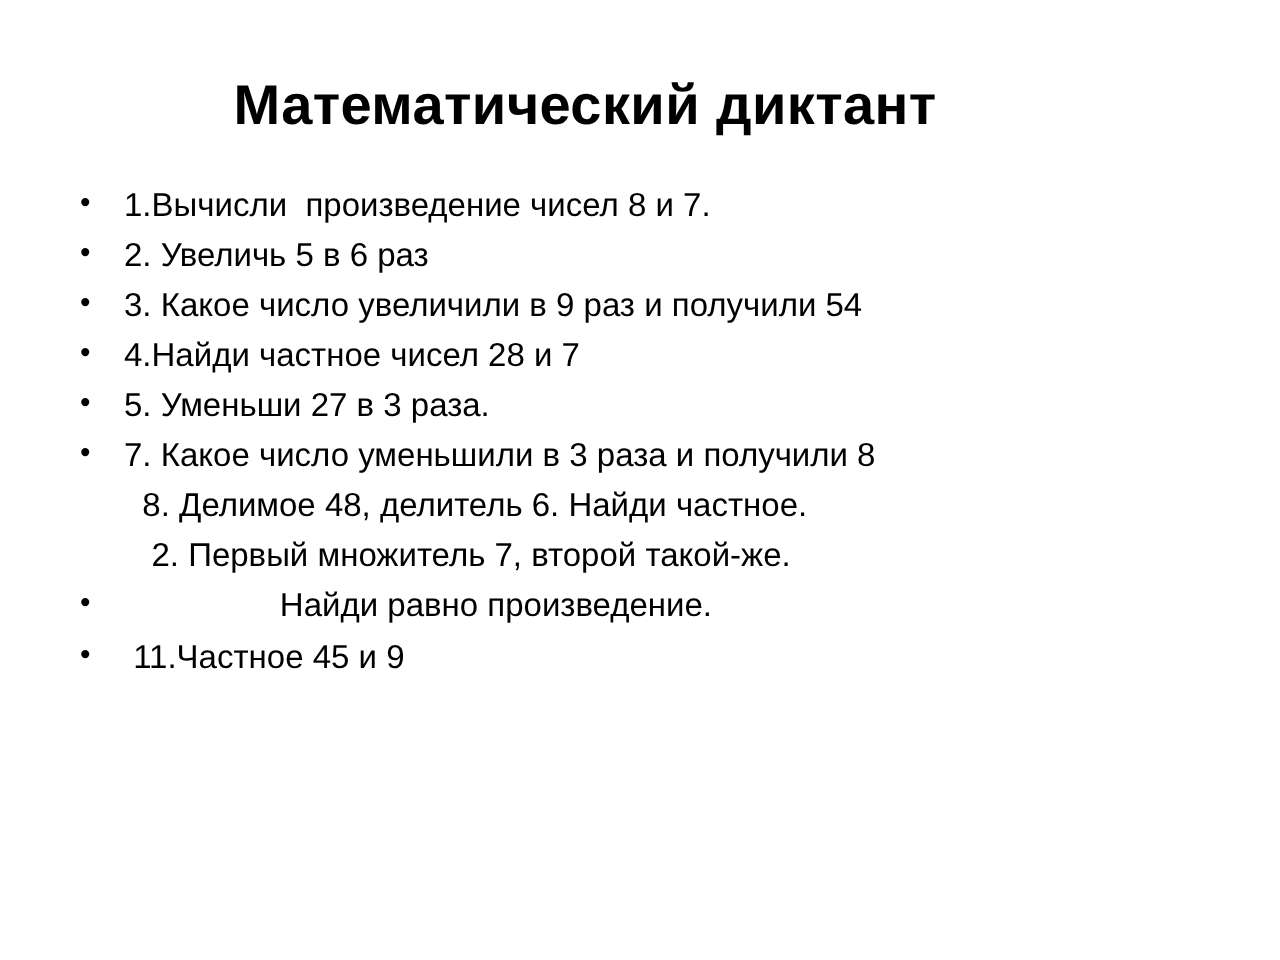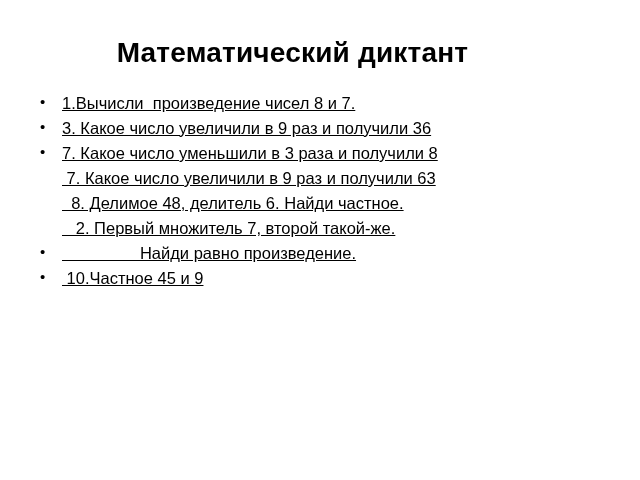--- a/index.html
+++ b/index.html
@@ -26,21 +26,20 @@
     font-weight: bold;
     line-height: 1.1;
     margin: 0;
     padding: 38px 20px 0 20px;
     letter-spacing: 0.2px;
   }
   .body-list {
     list-style: none;
     margin: 0;
     padding: 22px 0 0 0;
-    text-decoration: underline;
   }
   .body-list li {
     position: relative;
     font-size: 16.5px;
     line-height: 1.52;
     padding-left: 62px;
     white-space: pre;
   }
   .body-list li.bulleted::before {
     content: "\2022";
@@ -56,22 +55,24 @@
 </style>
 </head>
 <body>
 
 <div class="slide">
 
   <h1 class="slide-title">Математический диктант</h1>
 
   <ul class="body-list">
     <li class="bulleted"><span>1.Вычисли  произведение чисел 8 и 7.</span></li>
-    <li class="bulleted"><span>3. Какое число увеличили в 9 раз и получили 36</span></li>
+    <li class="bulleted"><span>2. Увеличь 5 в 6 раз</span></li>
+    <li class="bulleted"><span>3. Какое число увеличили в 9 раз и получили 54</span></li>
+    <li class="bulleted"><span>4.Найди частное чисел 28 и 7</span></li>
+    <li class="bulleted"><span>5. Уменьши 27 в 3 раза.</span></li>
     <li class="bulleted"><span>7. Какое число уменьшили в 3 раза и получили 8</span></li>
-    <li class="nobullet"><span> 7. Какое число увеличили в 9 раз и получили 63</span></li>
     <li class="nobullet"><span>  8. Делимое 48, делитель 6. Найди частное.</span></li>
     <li class="nobullet"><span>   2. Первый множитель 7, второй такой-же.</span></li>
     <li class="bulleted"><span>                 Найди равно произведение.</span></li>
-    <li class="bulleted"><span> 10.Частное 45 и 9</span></li>
+    <li class="bulleted"><span> 11.Частное 45 и 9</span></li>
   </ul>
 
 </div>
 
 </body></html>

